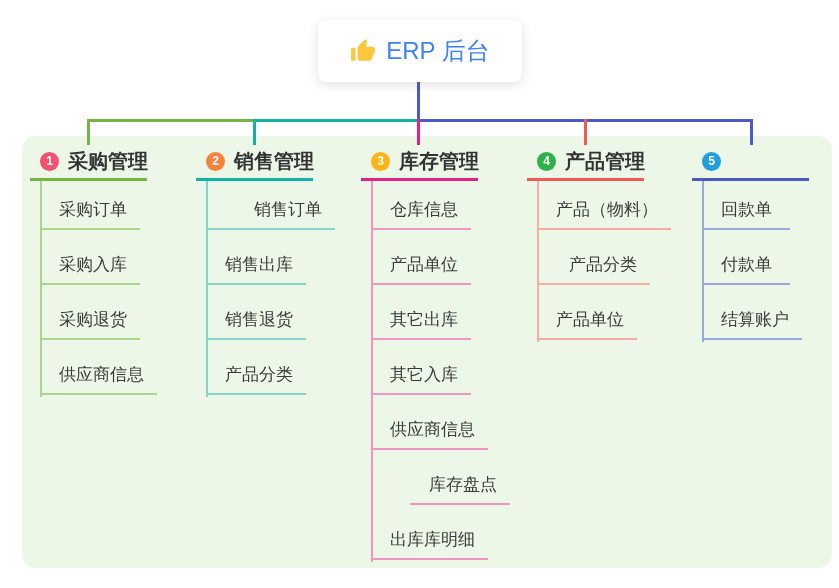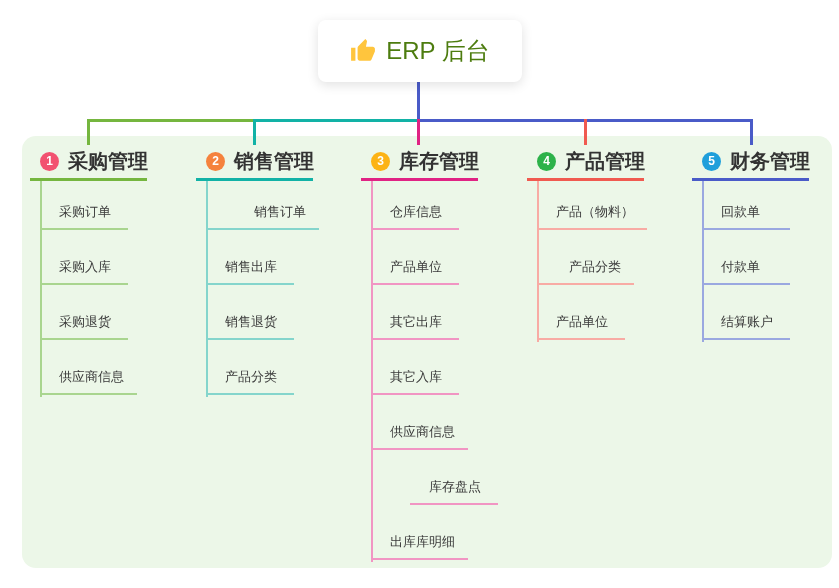--- a/index.html
+++ b/index.html
@@ -16,21 +16,21 @@
     border-radius:14px; z-index:0;
   }
   
   .root-card {
     position:absolute; left:318px; top:20px; width:204px; height:62px;
     background:#ffffff; border-radius:8px;
     box-shadow:0 3px 12px rgba(0,0,0,0.12);
     display:flex; align-items:center; justify-content:center; gap:10px;
     z-index:3;
   }
-  .root-card .label { font-size:24px; font-weight:500; color:#4d7c0f; }
+  .root-card .label { font-size:24px; font-weight:500; color:#3b82f6; }
   .thumb-icon { width:26px; height:26px; display:block; }
   
   .line { position:absolute; z-index:1; }
   .stem   { left:417px; top:82px;  width:3px;  height:38px; }
   .h-b1   { left:87px;  top:119px; width:168px; height:3px; }
   .h-b2   { left:253px; top:119px; width:166px; height:3px; }
   .h-b5   { left:417px; top:119px; width:336px; height:3px; }
   .drop   { top:119px; width:3px; height:26px; }
   .drop-1 { left:87px; }
   .drop-2 { left:253px; }
@@ -56,21 +56,21 @@
   .spine { position:absolute; left:0; top:0; width:2px; }
   .sp-4 { height:216px; }     
   .sp-7 { height:381px; }     
   .sp-3 { height:161px; }     
   .children ul { list-style:none; }
   .children li {
     width:max-content; min-width:88px; height:55px;
     display:flex; align-items:flex-end;
     padding:0 13px 7px 19px;
     border-bottom:2px solid;
-    font-size:13px; color:#3a3a3a; white-space:nowrap;
+    font-size:17px; color:#3a3a3a; white-space:nowrap;
   }
   .children li:first-child { height:49px; }
 </style>
 </head>
 <body>
 
 <div class="panel" style="background-color: rgb(236, 247, 232);"></div>
 
 <div class="line stem" style="background-color: rgb(74, 91, 200);"></div>
 <div class="line h-b1" style="background-color: rgb(117, 182, 63);"></div>
@@ -155,21 +155,20 @@
       <li style="border-color: rgb(248, 171, 164);">产品（物料）</li>
       <li style="border-color: rgb(248, 171, 164); padding-left: 32px;">产品分类</li>
       <li style="border-color: rgb(248, 171, 164);">产品单位</li>
     </ul>
   </div>
 </div>
 
 <div class="branch pos-5">
   <div class="branch-title">
     <span class="badge" style="background-color: rgb(31, 159, 219);">5</span>
-    <span class="t">财务管理</span>
   </div>
   <div class="main-underline" style="background-color: rgb(74, 91, 200);"></div>
   <div class="children">
     <div class="spine sp-3" style="background-color: rgb(154, 168, 224);"></div>
     <ul>
       <li style="border-color: rgb(154, 168, 224);">回款单</li>
       <li style="border-color: rgb(154, 168, 224);">付款单</li>
       <li style="border-color: rgb(154, 168, 224);">结算账户</li>
     </ul>
   </div>

